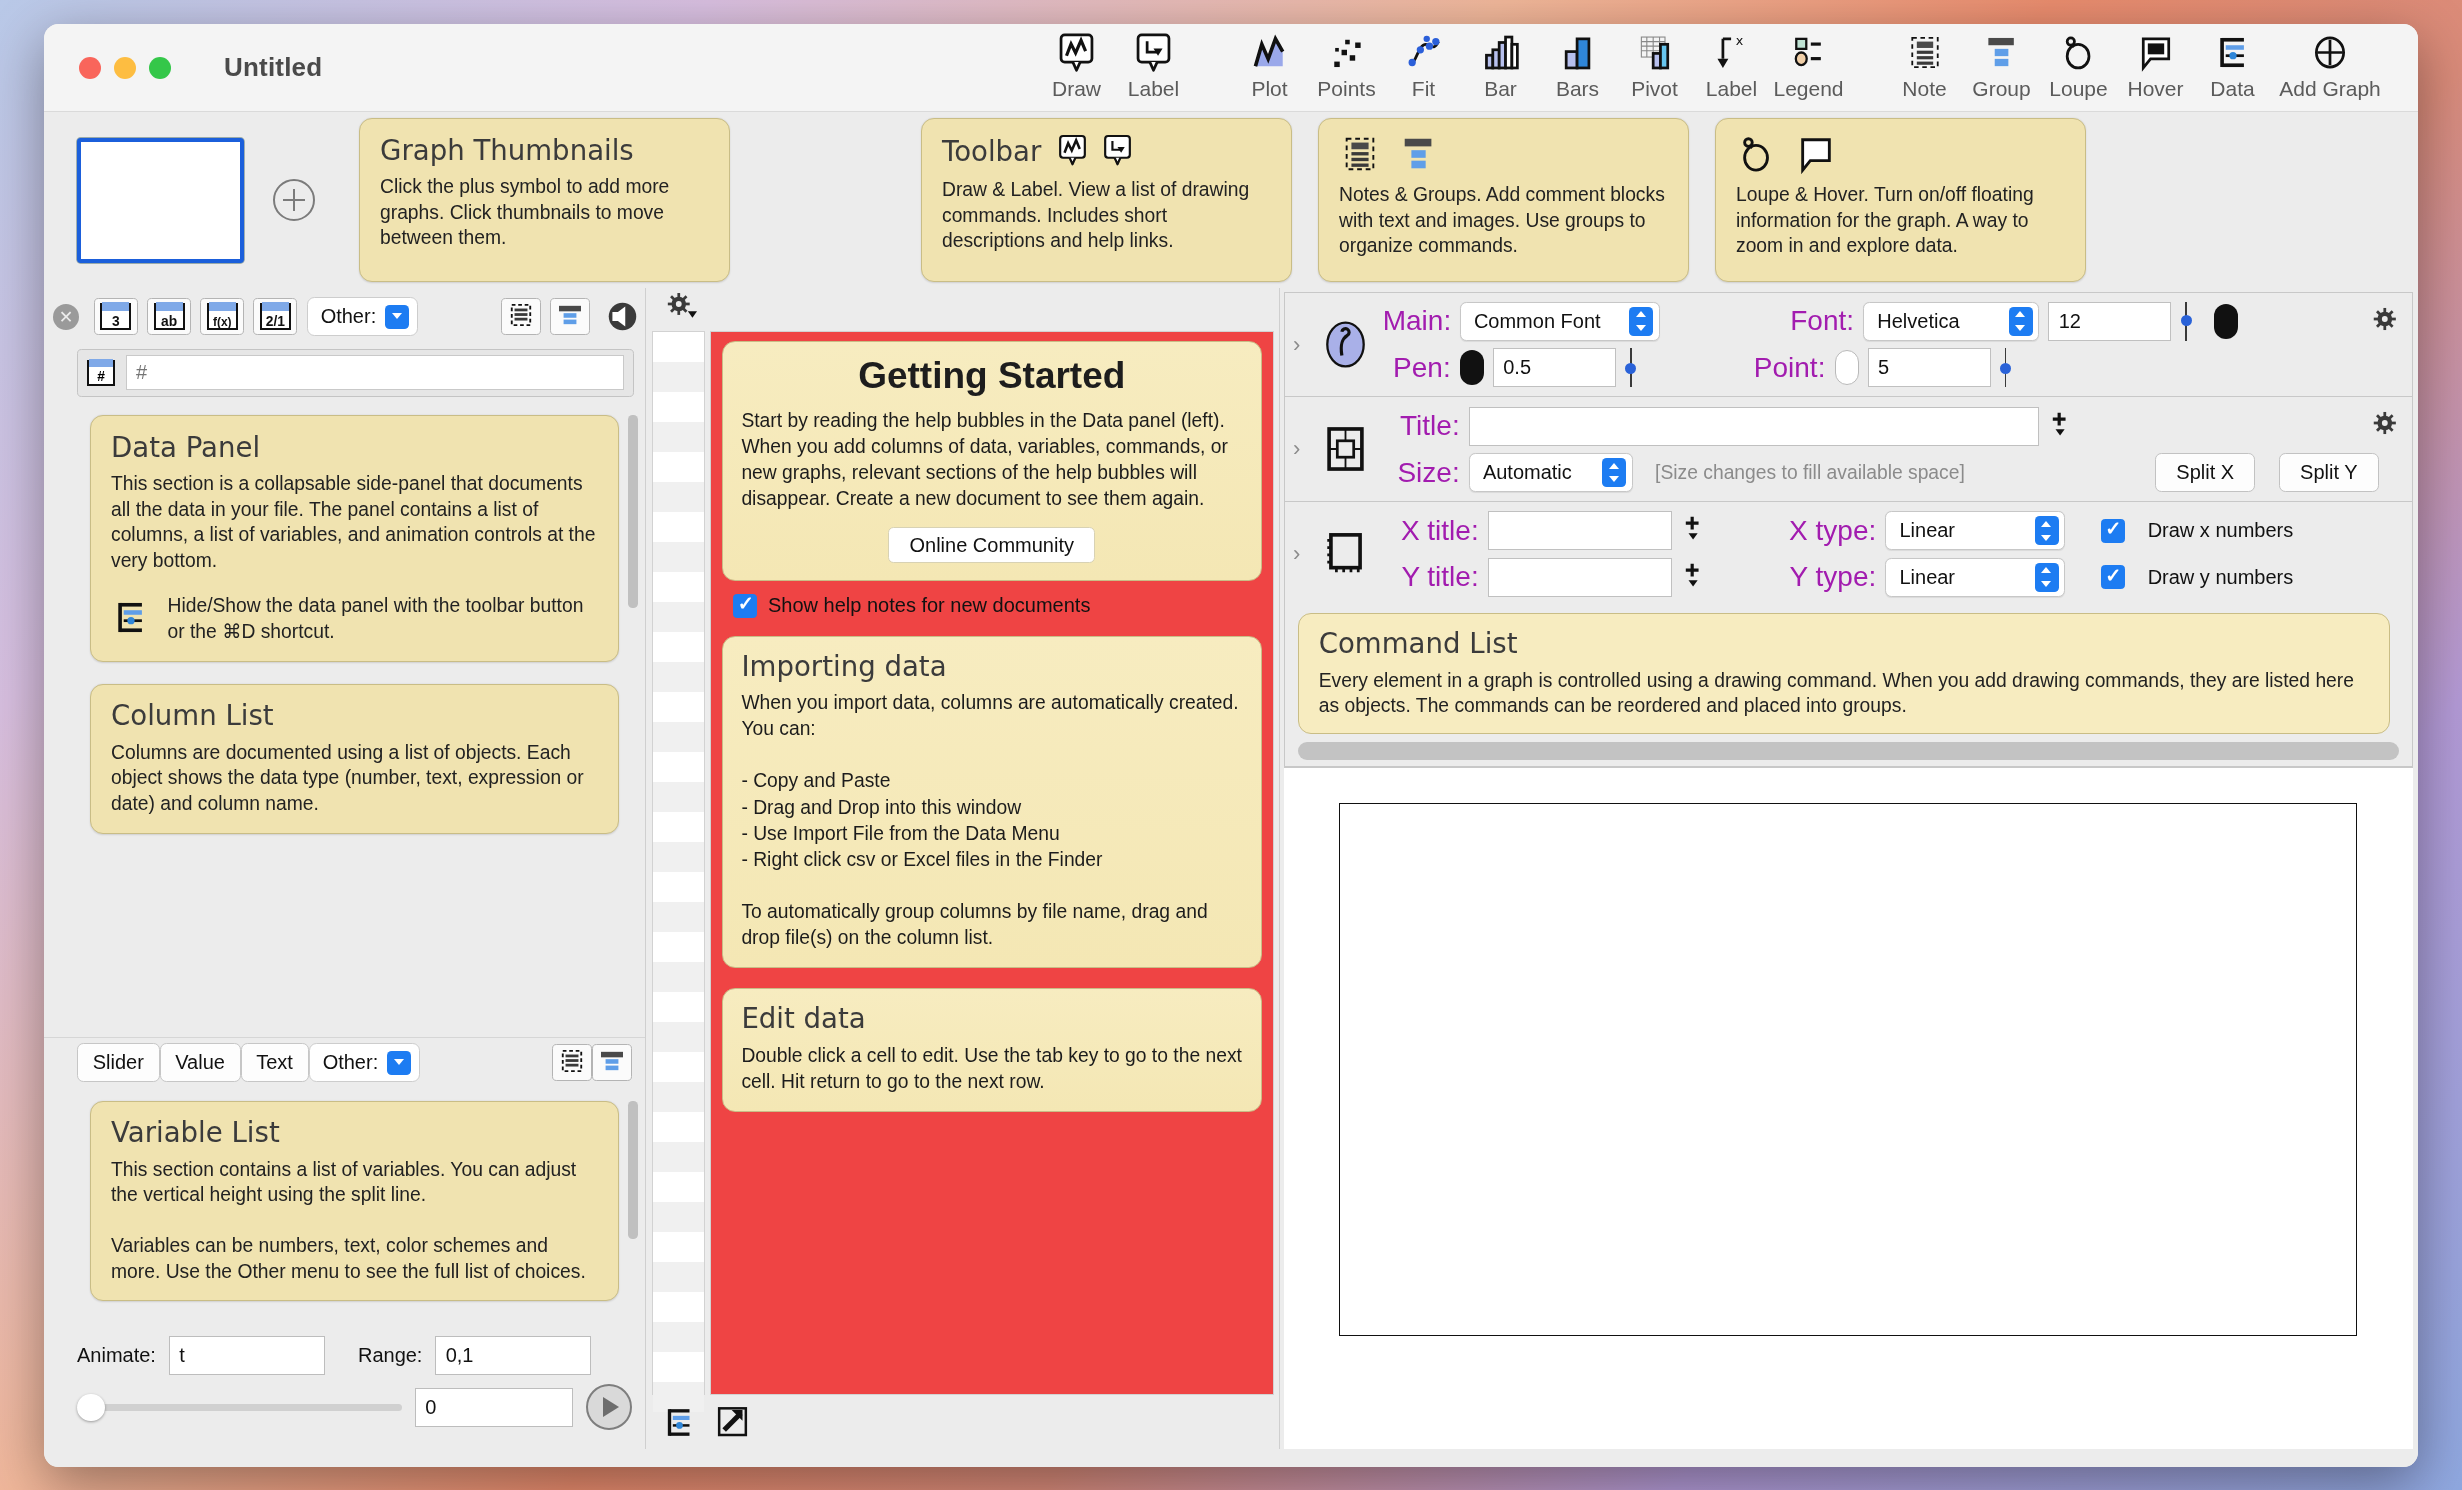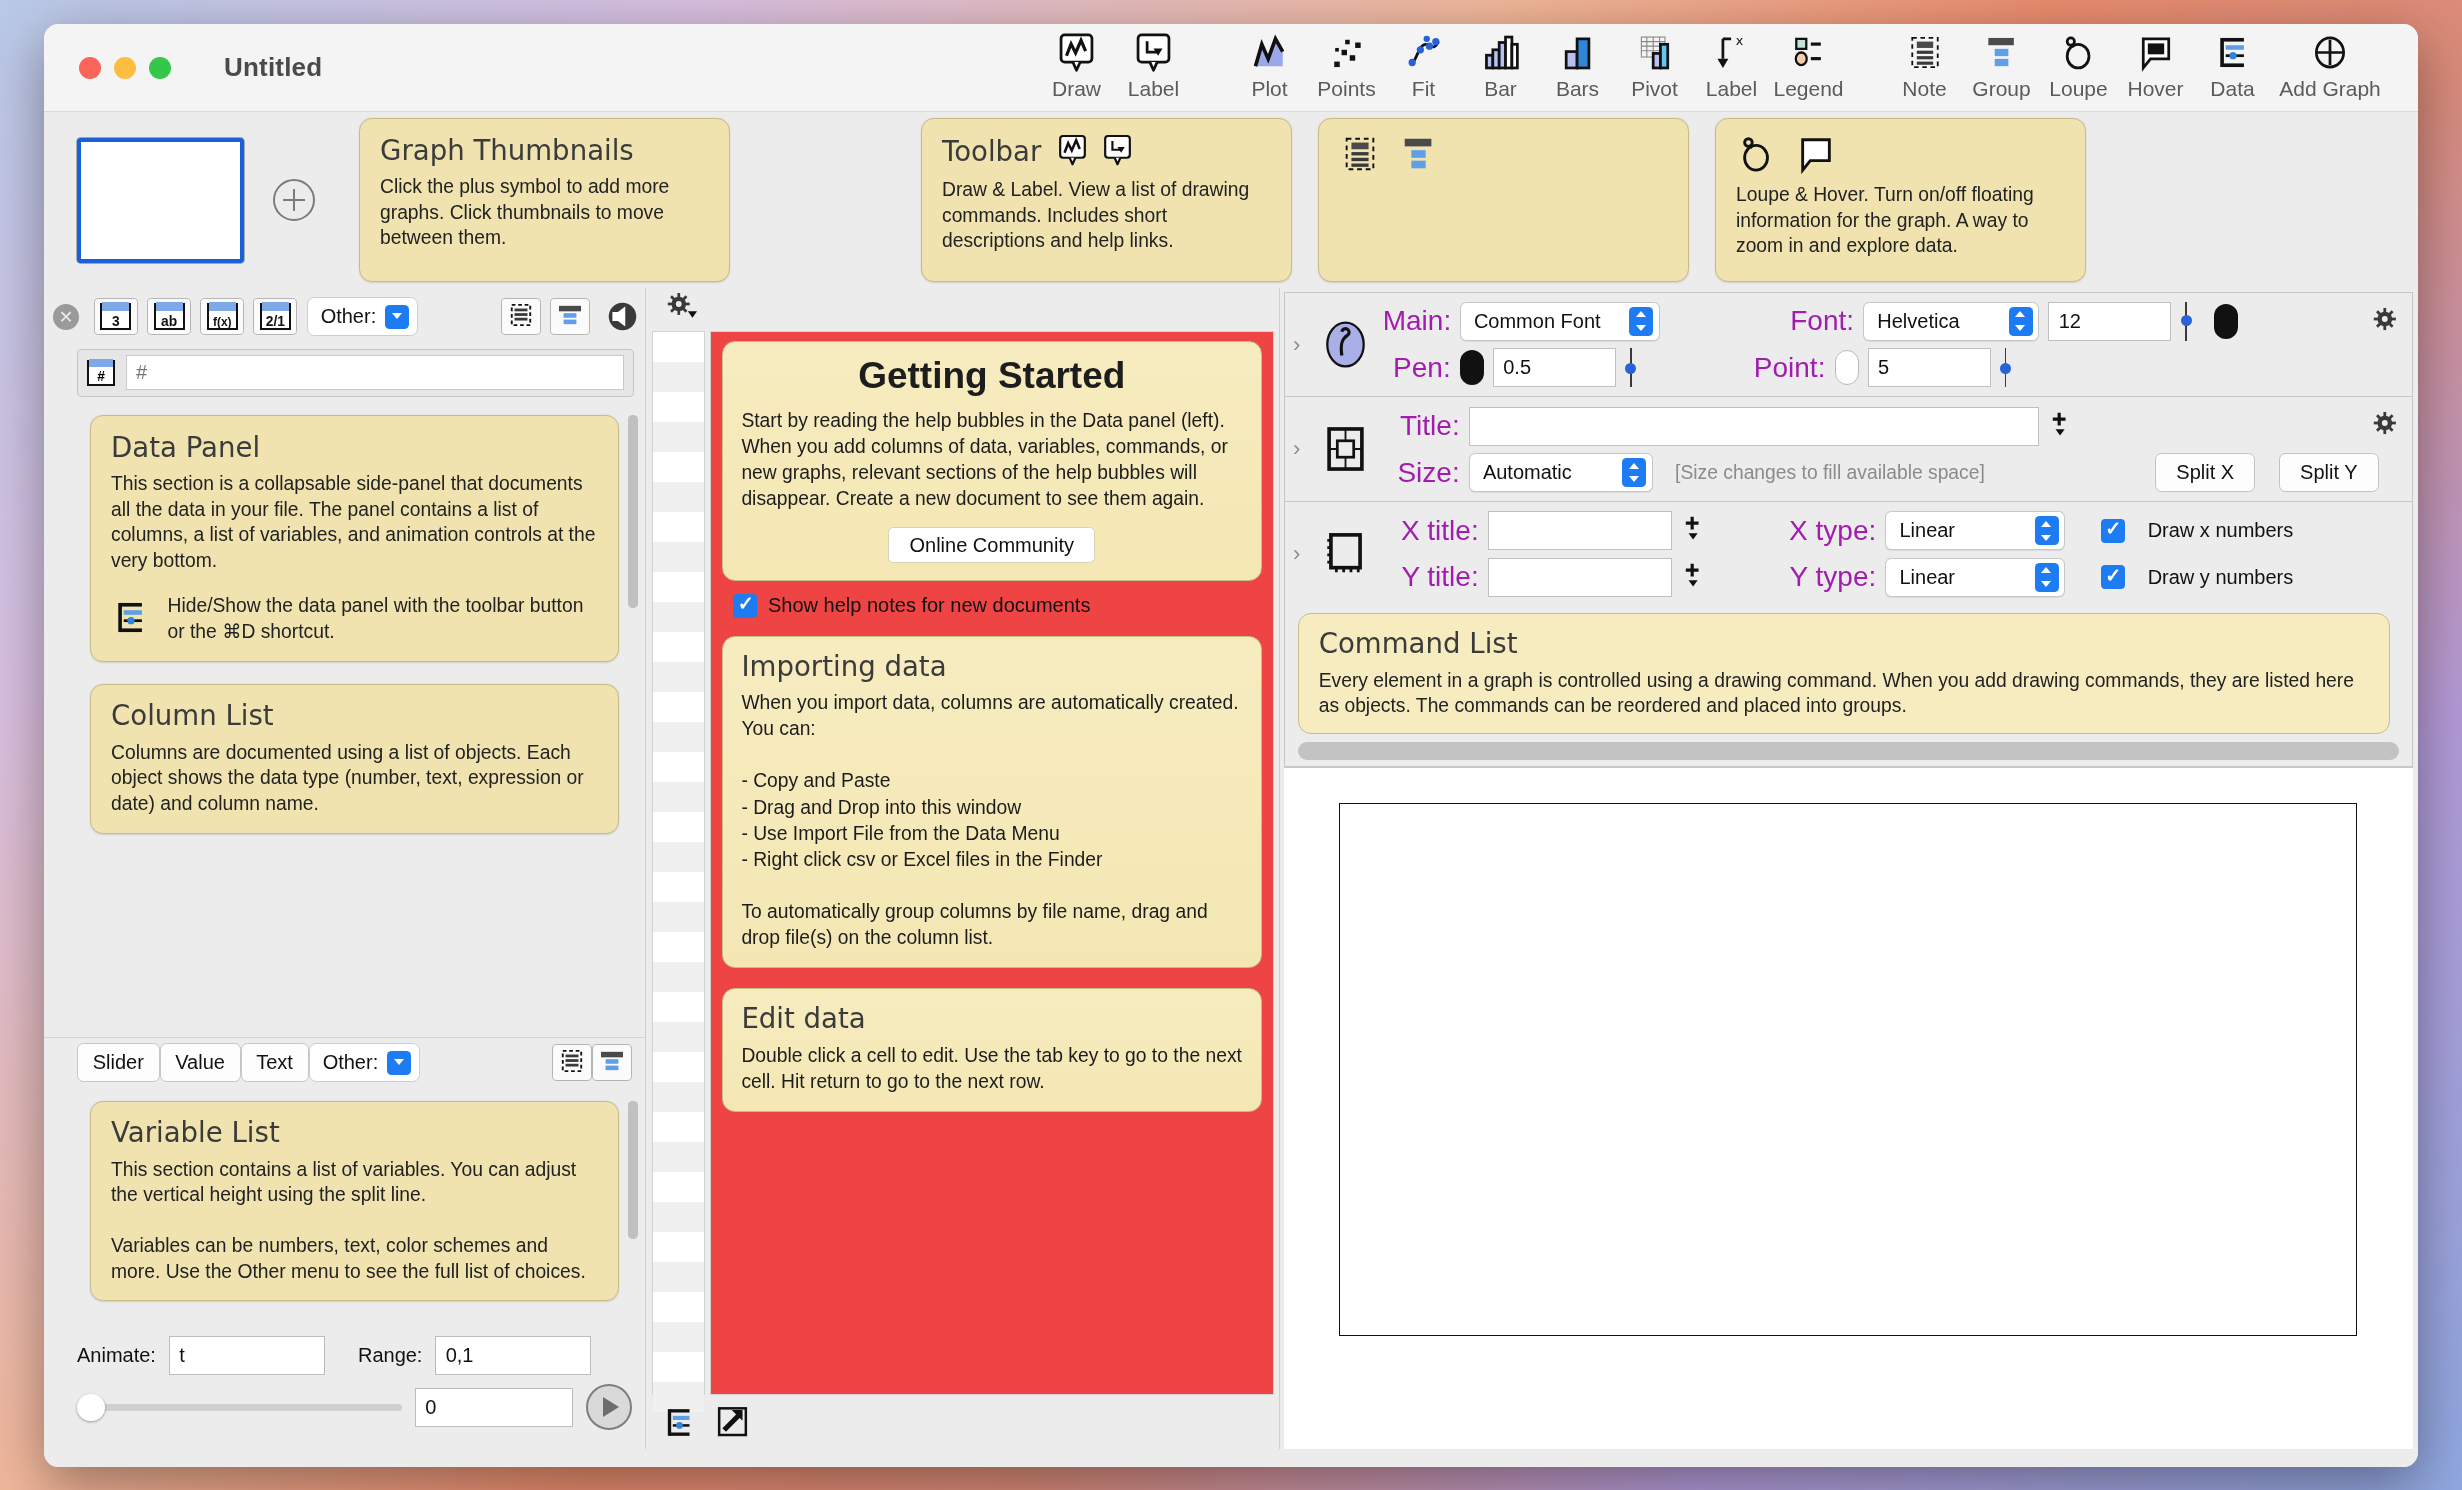--- a/index.html
+++ b/index.html
@@ -621,20 +621,21 @@
           </svg>
         </span>
         <span>
           <svg width="42" height="40" viewBox="0 0 44 42">
               <rect x="7" y="5" width="28" height="8" fill="#4a4a4a"></rect>
               <rect x="14" y="17" width="15" height="8" fill="#5f9ee8"></rect>
               <rect x="14" y="28" width="15" height="8" fill="#5f9ee8"></rect>
             </svg>
         </span>
       </div>
+      <div class="bubble-body" style="margin-top:5.5px">Notes &amp; Groups. Add comment blocks with text and images. Use groups to organize commands.</div>
     </div>
 
     <div class="bubble" id="hb4">
       <div class="hb-head">
         <span>
           <svg width="42" height="40" viewBox="0 0 44 42">
               <ellipse cx="21" cy="25" rx="12" ry="13" fill="none" stroke="#111" stroke-width="3"></ellipse>
               <circle cx="13" cy="9" r="4" fill="none" stroke="#111" stroke-width="3"></circle>
               <path d="M14.5 12.5 L17 14.5" stroke="#111" stroke-width="3"></path>
             </svg>
@@ -984,21 +985,21 @@
               <div class="txtfield" style="width:570px"></div>
               <span class="plusmini">
                 <svg width="26" height="31" viewBox="0 0 28 34">
                     <path d="M12 2 v14 M5 9 h14" stroke="#111" stroke-width="3.5"></path>
                     <path d="M8 20 l5 7 l5 -7z" fill="#111"></path>
                   </svg>
               </span>
             </div>
             <div class="fld-line">
               <span class="fld-label" style="width:77px">Size:</span>
-              <div class="popup" style="width:184px">
+              <div class="popup" style="width:164px">
                 <span>Automatic</span>
                 <span class="stepper"></span>
               </div>
               <span class="graytext" style="margin-left:13px">[Size changes to fill available space]</span>
               <span style="flex:1"></span>
               <div class="splitbtn">Split X</div>
               <div class="splitbtn" style="margin-left:14.7px; margin-right:33px">Split Y</div>
             </div>
           </div>
           <span class="gear-right">

